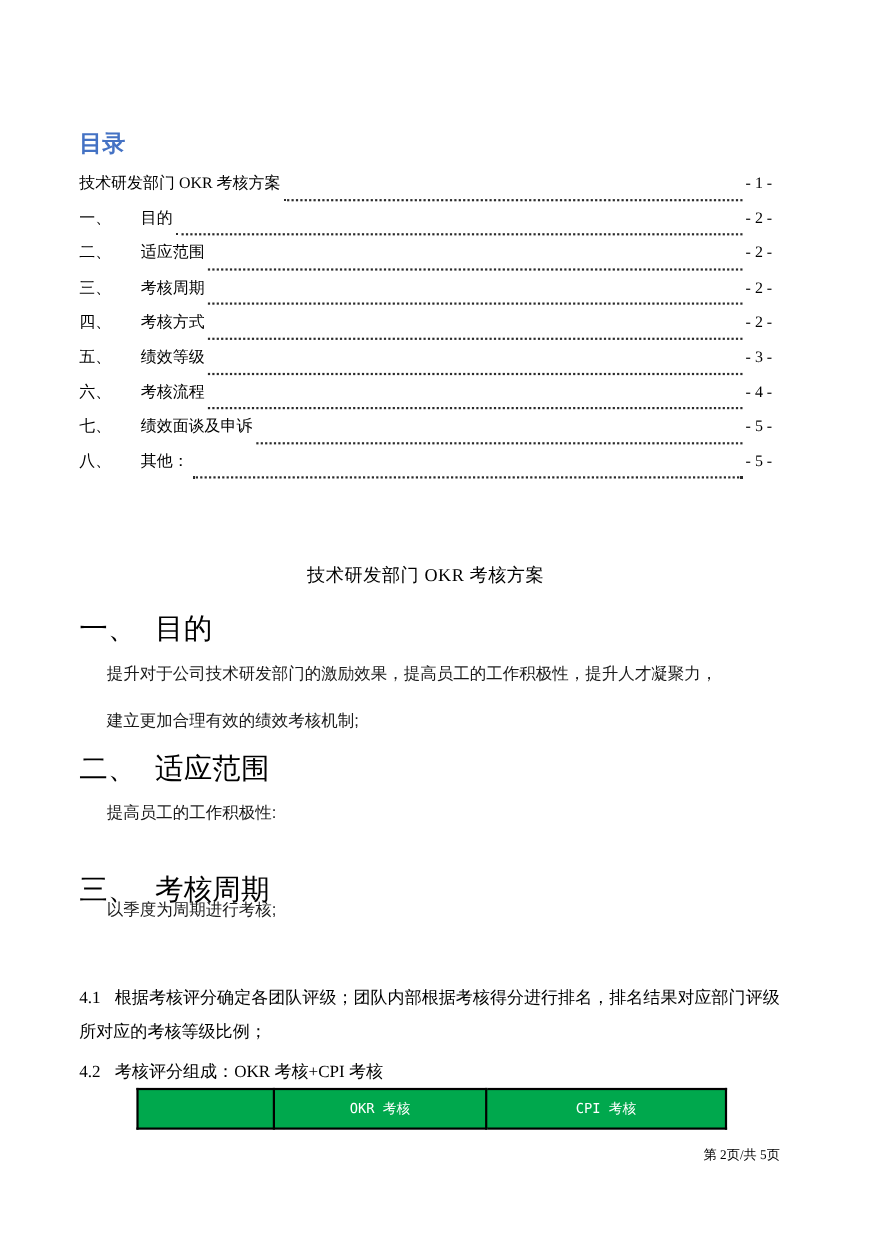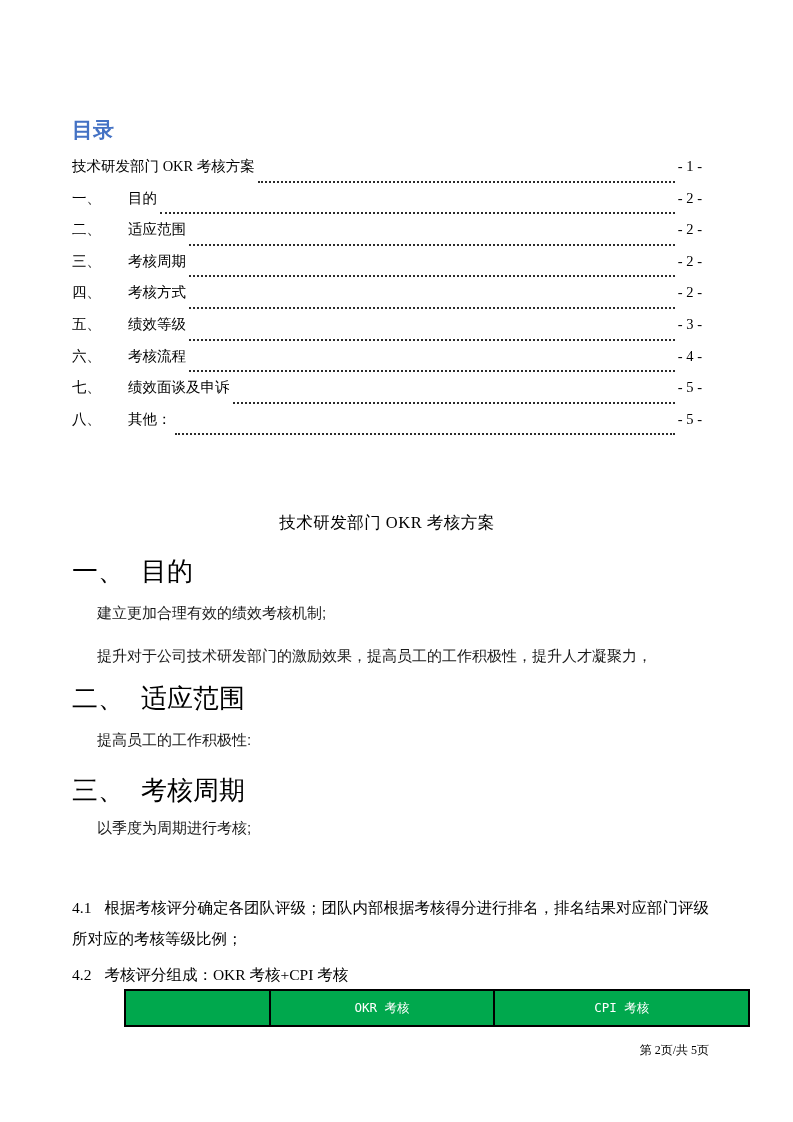--- a/index.html
+++ b/index.html
@@ -65,21 +65,21 @@
     font-size:15.5px;line-height:31px;
   }
   .num-para .p-num{display:inline-block;margin-right:13px;}
   .num-para-single{
     position:absolute;left:72px;width:640px;
     font-size:15.5px;line-height:24px;
   }
   .num-para-single .p-num{display:inline-block;margin-right:13px;}
   
   .score-table{
-    position:absolute;left:124px;top:973px;width:626px;
+    position:absolute;left:124px;top:973px;width:537px;
     border-collapse:collapse;table-layout:fixed;
   }
   .score-table td{
     border:2px solid #000;
     background:var(--green);
     height:36px;
     text-align:center;vertical-align:middle;
     color:#ffffff;font-size:12.5px;
     font-family:"DejaVu Sans Mono","Liberation Mono",monospace;
   }
@@ -154,32 +154,32 @@
       <span class="toc-page">- 5 -</span>
     </div>
   </nav>
 
   <div class="doc-title">技术研发部门 OKR 考核方案</div>
 
   <div class="sec-heading" style="top:538px;">
     <span class="h-num">一、</span><span>目的</span>
   </div>
   <div class="body-para" style="top:575px;">
+    <div>提升对于公司技术研发部门的激励效果，提高员工的工作积极性，提升人才凝聚力，</div>
     <div>建立更加合理有效的绩效考核机制;</div>
-    <div>提升对于公司技术研发部门的激励效果，提高员工的工作积极性，提升人才凝聚力，</div>
   </div>
 
   <div class="sec-heading" style="top:665px;">
     <span class="h-num">二、</span><span>适应范围</span>
   </div>
   <div class="body-para" style="top:702px;">
     <div>提高员工的工作积极性:</div>
   </div>
 
-  <div class="sec-heading" style="top:757px;text-align:center;">
+  <div class="sec-heading" style="top:775px;text-align:center;">
     <span class="h-num">三、</span><span>考核周期</span>
   </div>
   <div class="body-para" style="top:790px;">
     <div>以季度为周期进行考核;</div>
   </div>
 
   <div class="num-para" style="top:876px;">
     <span class="p-num">4.1</span><span>根据考核评分确定各团队评级；团队内部根据考核得分进行排名，排名结果对应部门评级所对应的考核等级比例；</span>
   </div>
   <div class="num-para-single" style="top:947px;">

